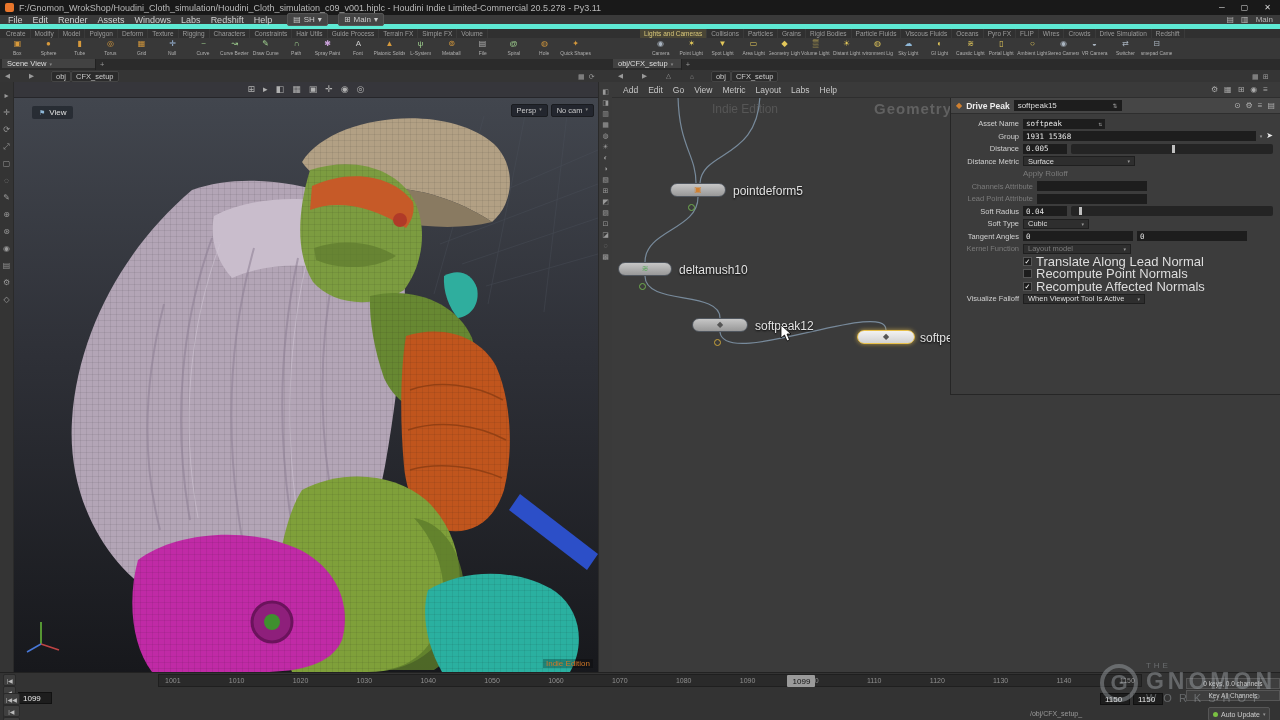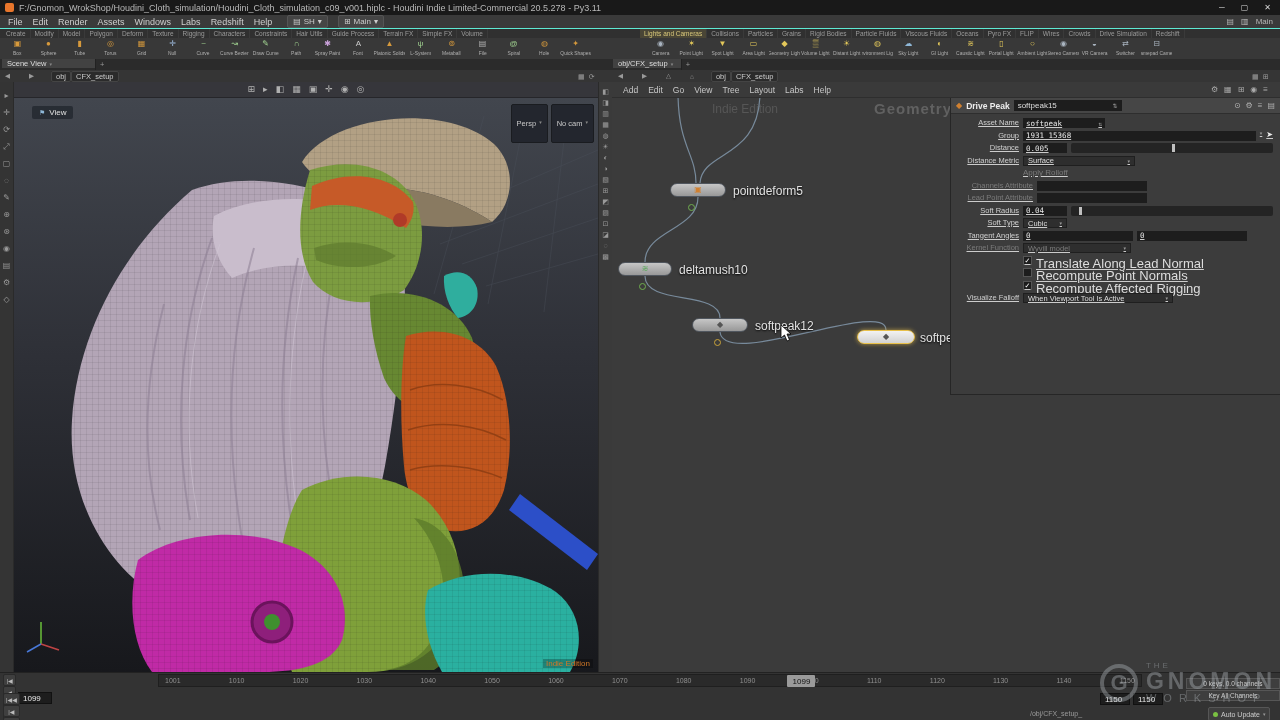--- a/index.html
+++ b/index.html
@@ -6,21 +6,21 @@
   #app{position:relative;width:1280px;height:720px;overflow:hidden;background:#333;
        font-family:"Liberation Sans","DejaVu Sans",sans-serif;color:#ccc;-webkit-font-smoothing:antialiased;}
   .ico{display:inline-block;line-height:1;}
   
   .titlebar{position:absolute;left:0;top:0;width:100%;height:15px;background:#191919;display:flex;align-items:center;
             gap:5px;padding:0 5px;box-sizing:border-box;font-size:9px;color:#b8b8b8;}
   .hou-logo{width:9px;height:9px;border-radius:2px;background:#e8762c;flex:none;}
   .titlebar .ttl{white-space:nowrap;overflow:hidden;}
   .win-btns{margin-left:auto;display:flex;gap:16px;color:#d8d8d8;font-size:8px;padding-right:4px;}
   
-  .menubar{position:absolute;left:0;top:15px;width:100%;height:14px;background:#3a3a3a;border-bottom:1px solid #5eead4;
+  .menubar{position:absolute;left:0;top:15px;width:100%;height:14px;background:#3a3a3a;border-bottom:5px solid #5eead4;
            display:flex;align-items:center;font-size:9px;box-sizing:border-box;padding:0 3px;}
   .menu-item{padding:0 5px;color:#cfcfcf;}
   .mb-chip{display:flex;align-items:center;gap:3px;background:#454545;border:1px solid #555;border-radius:2px;
            height:11px;padding:0 5px;margin-left:10px;font-size:8px;}
   .mb-right{margin-left:auto;display:flex;align-items:center;gap:7px;font-size:8px;color:#b5b5b5;padding-right:4px;}
   
   .shelf-tabs{position:absolute;left:0;top:29px;width:100%;height:9px;background:#303030;font-size:6.5px;color:#9a9a9a;}
   .stab-group{position:absolute;top:0;display:flex;height:9px;}
   .stab-group.gl{left:2px;} .stab-group.gr{left:640px;}
   .stab{padding:1px 4px 0 4px;border-right:1px solid #3a3a3a;white-space:nowrap;}
@@ -51,21 +51,21 @@
              display:flex;flex-direction:column;align-items:center;gap:9px;padding-top:10px;box-sizing:border-box;
              font-size:8px;color:#9a9a9a;}
   .vp-toolbar{position:absolute;left:14px;top:82px;width:584px;height:16px;background:#36363b;border-bottom:1px solid #26262a;
               display:flex;align-items:center;justify-content:center;gap:8px;font-size:9px;color:#b0b0b0;box-sizing:border-box;}
   .viewport{position:absolute;left:14px;top:98px;width:584px;height:574px;background:#222;overflow:hidden;}
   .viewport svg.scene{position:absolute;left:0;top:0;}
   .vp-view-chip{position:absolute;left:18px;top:8px;display:flex;align-items:center;gap:4px;background:rgba(38,42,50,.9);
                 border-radius:2px;padding:2px 7px;font-size:8px;color:#e0e0e0;}
   .vp-cams{position:absolute;right:4px;top:6px;display:flex;gap:3px;}
   .vp-cam-chip{display:flex;gap:3px;background:rgba(33,36,43,.92);border:1px solid #1a1c20;
-               border-radius:2px;padding:14px 5px;font-size:7.5px;color:#c8c8c8;}
+               border-radius:2px;padding:1px 5px;font-size:7.5px;color:#c8c8c8;}
   .vp-indie{position:absolute;right:5px;bottom:4px;font-size:8px;color:#d07828;background:rgba(0,0,0,.25);padding:0 3px;}
   .vp-right{position:absolute;left:598px;top:82px;width:14px;height:590px;background:#3a3a3a;border-left:1px solid #2a2a2a;
             display:flex;flex-direction:column;align-items:center;gap:4px;padding-top:6px;box-sizing:border-box;
             font-size:7px;color:#9a9a9a;}
   
   .network{position:absolute;left:612px;top:82px;width:668px;height:590px;background:#3b3b3b;overflow:hidden;}
   .net-menubar{position:absolute;left:0;top:0;width:100%;height:16px;background:#3a3a3a;border-bottom:1px solid #2e2e2e;
                display:flex;align-items:center;font-size:8.5px;color:#c8c8c8;padding:0 6px;box-sizing:border-box;}
   .net-menu-item{padding:0 5px;}
   .net-icons{margin-left:auto;display:flex;gap:6px;font-size:8px;color:#aaa;padding-right:6px;}
@@ -84,21 +84,21 @@
   
   .param{position:absolute;right:0;top:16px;width:330px;height:297px;background:#3c3c3c;z-index:6;
          border-left:1px solid #262626;border-bottom:1px solid #262626;font-size:8px;box-sizing:border-box;}
   .p-header{height:15px;background:#464646;border-bottom:1px solid #2e2e2e;display:flex;align-items:center;gap:4px;padding:0 5px;}
   .p-node-icon{color:#d08030;font-size:8px;}
   .p-title{font-weight:bold;color:#eee;font-size:8.5px;white-space:nowrap;}
   .p-name-fld{background:#1d1d1d;color:#ddd;height:11px;display:flex;align-items:center;gap:4px;padding:0 4px;width:108px;
               font-size:8px;box-sizing:border-box;}
   .p-hdr-icons{margin-left:auto;display:flex;gap:5px;font-size:8px;color:#b0b0b0;}
   .p-body{padding:4px 7px 0 4px;display:flex;flex-direction:column;gap:1px;}
-  .p-row{display:flex;height:11.5px;gap:4px;text-decoration:underline;}
+  .p-row{display:flex;align-items:center;height:11.5px;gap:4px;}
   .p-label{width:64px;text-align:right;color:#cfcfcf;flex:none;white-space:nowrap;font-size:7.5px;}
   .dim{color:#7b7b7b !important;}
   .fld{background:#1d1d1d;color:#e8e8e8;height:10px;display:flex;align-items:center;padding:0 3px;font-size:7.5px;
        font-family:"DejaVu Sans Mono",monospace;box-sizing:border-box;}
   .dd{background:#2e2e2e;border:1px solid #1f1f1f;height:10px;display:flex;align-items:center;padding:0 4px;gap:6px;
       color:#ddd;font-size:7.5px;box-sizing:border-box;}
   .dd .car{margin-left:auto;font-size:5px;color:#999;}
   .spin{font-size:6px;color:#999;margin-left:auto;}
   .slider{position:relative;height:10px;flex:1;background:#242424;border-radius:2px;}
   .slider .handle{position:absolute;top:1px;width:3px;height:8px;background:#c0c0c0;}
@@ -617,21 +617,21 @@
       <span class="ico">◩</span>
       <span class="ico">▨</span>
       <span class="ico">⊡</span>
       <span class="ico">◪</span>
       <span class="ico">◌</span>
       <span class="ico">▩</span>
     </div>
 
   <div class="network">
     <div class="net-menubar">
-      <span><span class="net-menu-item">Add</span><span class="net-menu-item">Edit</span><span class="net-menu-item">Go</span><span class="net-menu-item">View</span><span class="net-menu-item">Tree</span><span class="net-menu-item">Layout</span><span class="net-menu-item">Labs</span><span class="net-menu-item">Help</span></span>
+      <span><span class="net-menu-item">Add</span><span class="net-menu-item">Edit</span><span class="net-menu-item">Go</span><span class="net-menu-item">View</span><span class="net-menu-item">Metric</span><span class="net-menu-item">Layout</span><span class="net-menu-item">Labs</span><span class="net-menu-item">Help</span></span>
       <span class="net-icons">
           <span class="ico">⚙</span>
           <span class="ico">▦</span>
           <span class="ico">⊞</span>
           <span class="ico">◉</span>
           <span class="ico">≡</span>
         </span>
     </div>
     <div class="net-canvas">
       <span class="wm-indie">Indie Edition</span>
@@ -726,56 +726,56 @@
         </div>
         <div class="p-row">
           <span class="p-label">Soft Radius</span>
           <span class="fld" style="width:44px;">0.04</span>
           <span class="slider">
               <span class="handle" style="left:4%;"></span>
             </span>
         </div>
         <div class="p-row">
           <span class="p-label">Soft Type</span>
-          <span class="dd" style="width:44px;">
+          <span class="dd" style="width:66px;">
               <span>Cubic</span>
               <span class="car">▾</span>
             </span>
         </div>
         <div class="p-row">
           <span class="p-label">Tangent Angles</span>
           <span class="fld" style="width:110px;">0</span>
           <span class="fld" style="width:110px;">0</span>
         </div>
         <div class="p-row">
           <span class="p-label dim">Kernel Function</span>
           <span class="dd dim" style="width:108px;">
-              <span>Wyvill model</span>
+              <span>Layout model</span>
               <span class="car">▾</span>
             </span>
         </div>
         <div class="p-row indent">
           <span class="cb">
               <span>✓</span>
             </span>
           <span class="cb-label">Translate Along Lead Normal</span>
         </div>
         <div class="p-row indent">
           <span class="cb"></span>
           <span class="cb-label">Recompute Point Normals</span>
         </div>
         <div class="p-row indent">
           <span class="cb">
               <span>✓</span>
             </span>
-          <span class="cb-label">Recompute Affected Rigging</span>
+          <span class="cb-label">Recompute Affected Normals</span>
         </div>
         <div class="p-row">
           <span class="p-label">Visualize Falloff</span>
-          <span class="dd" style="width:150px;">
+          <span class="dd" style="width:122px;">
               <span>When Viewport Tool Is Active</span>
               <span class="car">▾</span>
             </span>
         </div>
       </div>
     </div>
   </div>
 
   <div class="bottom">
     <span class="transport t1">

